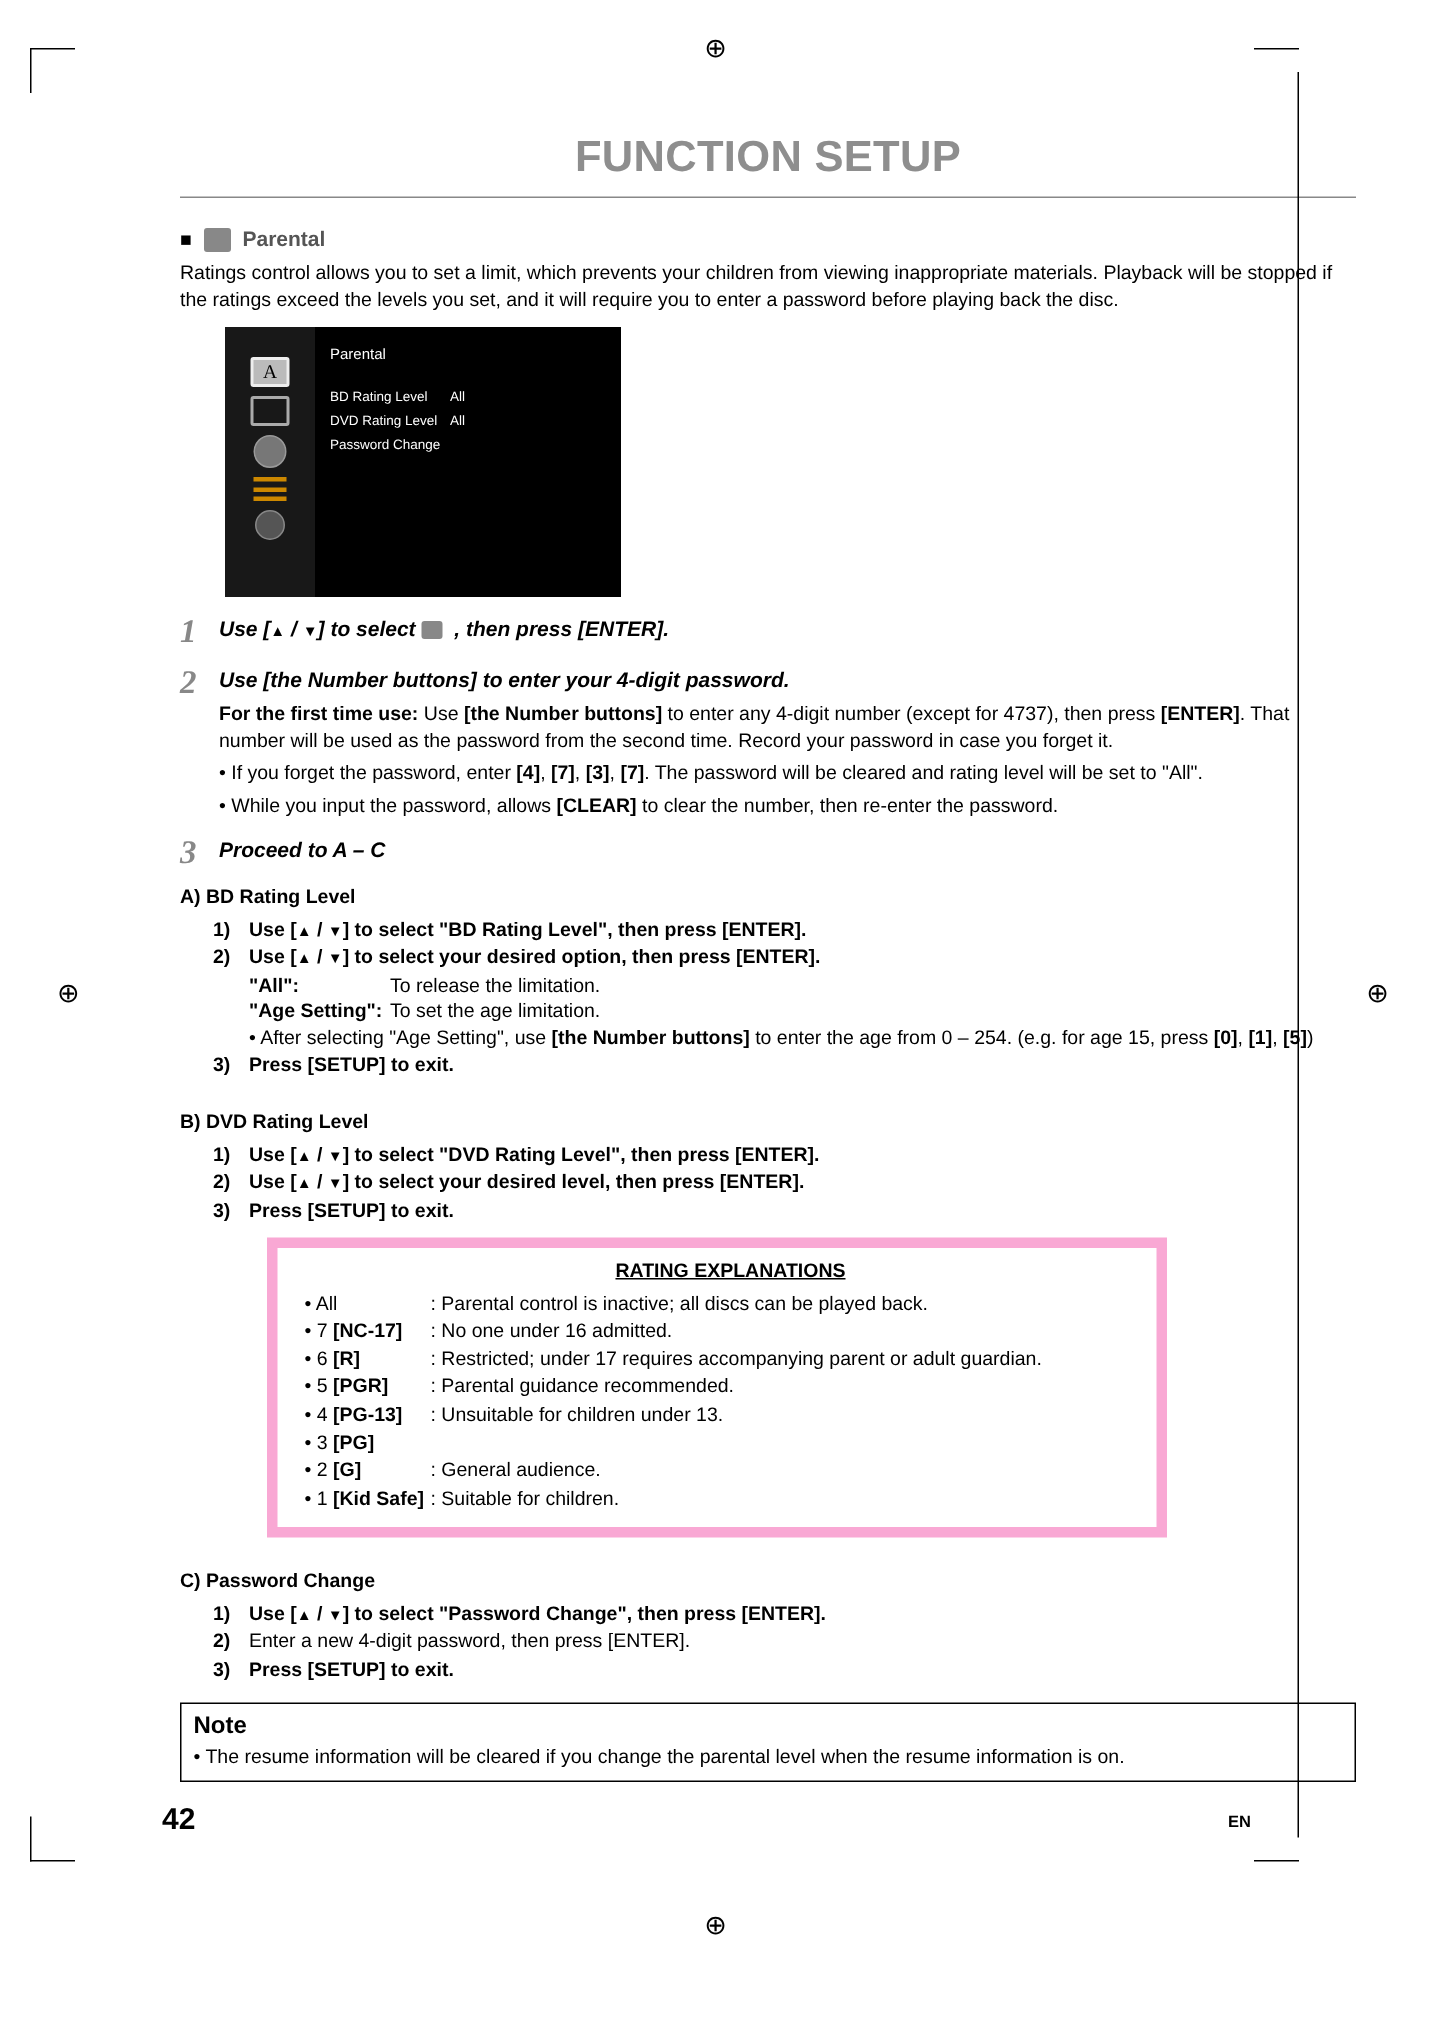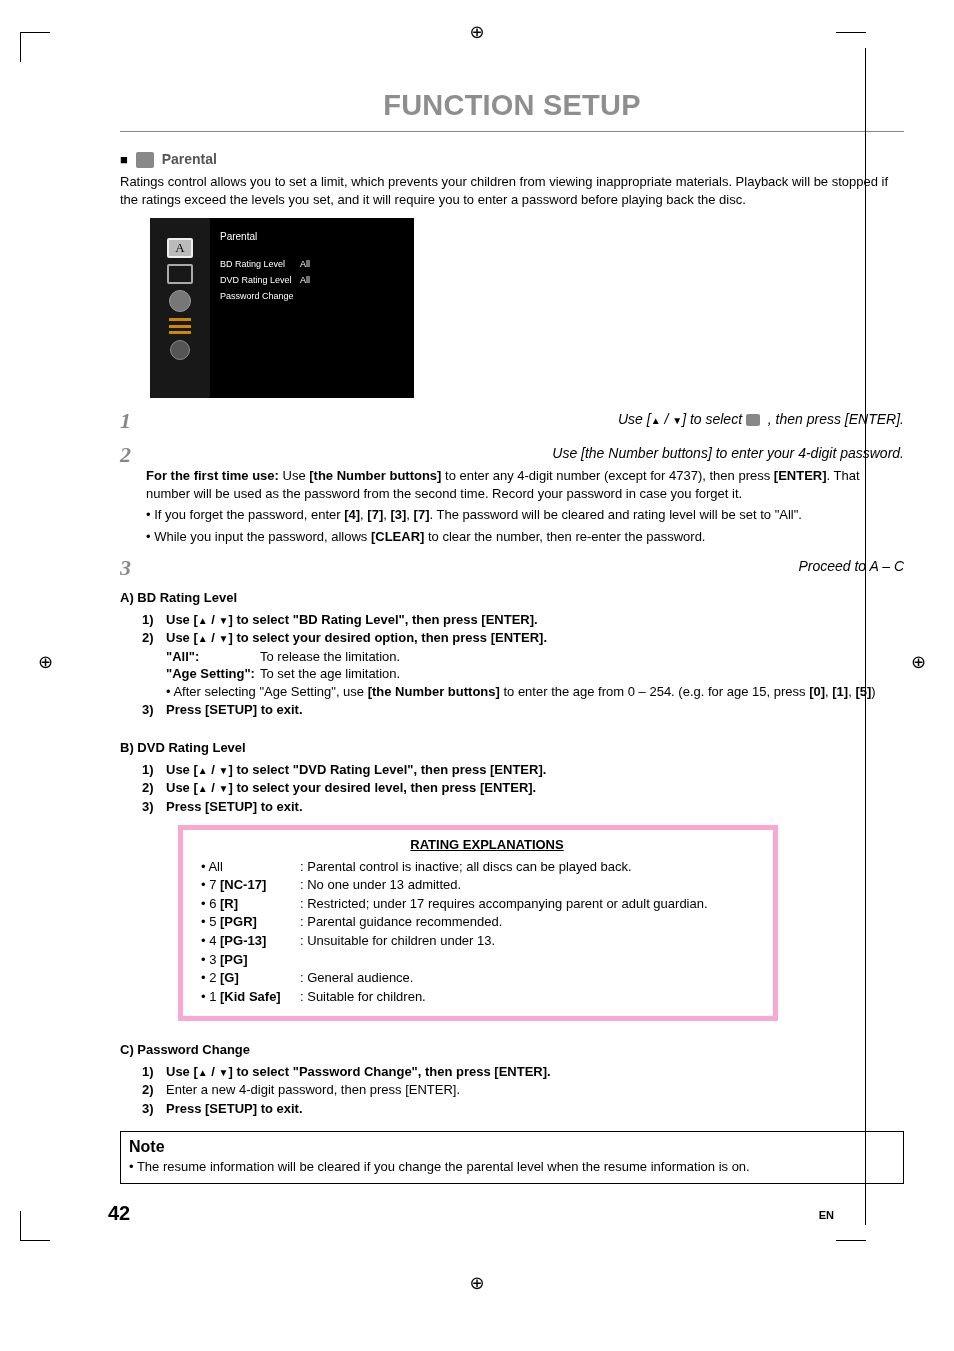--- a/index.html
+++ b/index.html
@@ -67,40 +67,40 @@
   .osd-sb-gear { width:20px; height:20px; border-radius:50%; background:#555; border:1px solid #888; }
   .osd-main { flex:1; padding:8px 10px; color:#fff; font-size:9px; }
   .osd-head { font-size:10px; padding:4px 0 12px 0; }
   .osd-row { display:flex; padding:2px 0; }
   .osd-row .lbl { width:80px; }
   .osd-row .val { }
 
   .step { display:flex; margin-top:12px; }
   .step-num { color:#888; font-weight:700; font-style:italic; font-size:22px; width:26px; line-height:1; font-family:Georgia, serif; }
   .step-body { flex:1; }
-  .step-title { font-weight:400; font-style:italic; font-size:14px;text-align:right; }
+  .step-title { font-weight:700; font-style:italic; font-size:14px; }
   .sub { margin-left:0; margin-top:4px; }
   .sub b { font-weight:700; }
 
   .sub-letter { font-weight:700; margin-top:10px; }
   .num-list { margin-left:22px; margin-top:4px; }
   .num-list .row { display:flex; margin:1px 0; }
   .num-list .n { font-weight:700; width:24px; }
   .num-list .t { flex:1; }
   .opt-row { display:flex; margin-left:24px; }
   .opt-row .ol { font-weight:700; width:94px; }
 
   .rating-box {
-    border:5px solid #f9a8d4;
+    border:7px solid #f9a8d4;
     margin:10px 0 0 58px;
     padding:6px 0 10px 18px;
     width:600px;
   }
   .rating-title { font-weight:700; text-decoration:underline; text-align:center; margin-bottom:4px; }
-  .rating-row { display:flex; margin:1px 0;gap:15px; }
+  .rating-row { display:flex; margin:1px 0; }
   .rating-row .rn { width:84px; }
   .rating-row .rd { flex:1; }
 
   .note-box { border:1px solid #000; margin-top:14px; padding:4px 8px 8px 8px; }
   .note-head { font-weight:700; font-size:16px; }
 
   .page-num { position:absolute; bottom:124px; left:108px; font-weight:700; font-size:20px;margin-top:36px; }
   .en-code  { position:absolute; bottom:128px; right:120px; font-weight:700; font-size:11px; }
 
   .tri { font-size:10px; }
@@ -242,21 +242,21 @@
 
   <div class="rating-box">
     <div class="rating-title">RATING EXPLANATIONS</div>
     <div id="rating-rows">
         <div class="rating-row">
           <span class="rn">• All</span>
           <span class="rd">: Parental control is inactive; all discs can be played back.</span>
         </div>
         <div class="rating-row">
           <span class="rn"><span>• 7 </span><b>[NC-17]</b></span>
-          <span class="rd">: No one under 13 admitted.</span>
+          <span class="rd">: No one under 16 admitted.</span>
         </div>
         <div class="rating-row">
           <span class="rn"><span>• 6 </span><b>[R]</b></span>
           <span class="rd">: Restricted; under 17 requires accompanying parent or adult guardian.</span>
         </div>
         <div class="rating-row">
           <span class="rn"><span>• 5 </span><b>[PGR]</b></span>
           <span class="rd">: Parental guidance recommended.</span>
         </div>
         <div class="rating-row">

